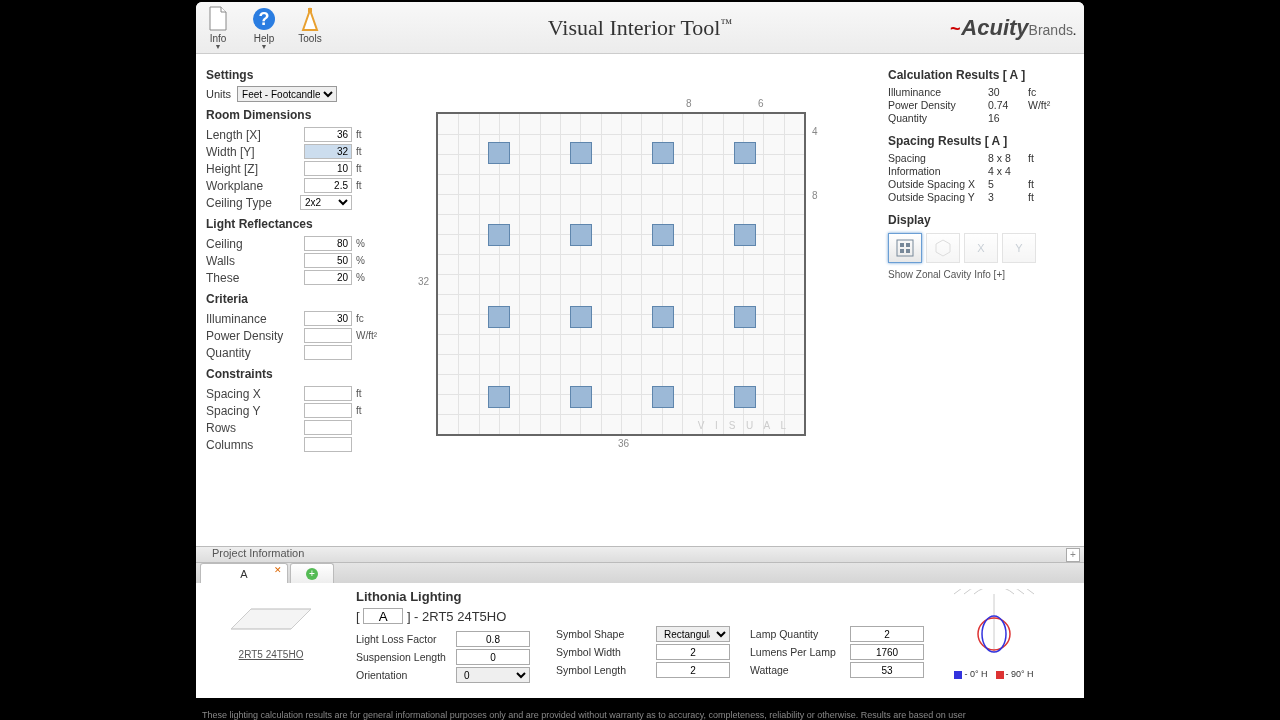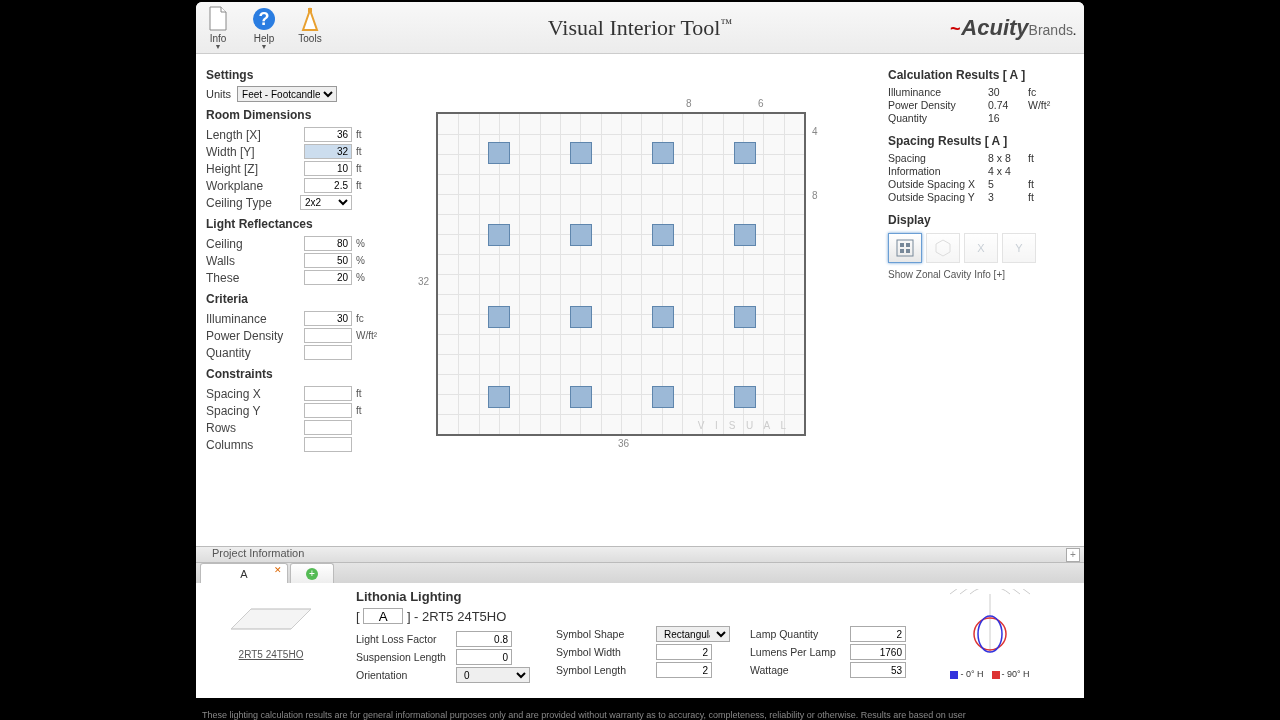--- a/index.html
+++ b/index.html
@@ -51,21 +51,21 @@
   .tab .close { position: absolute; right: 3px; top: 1px; width: 10px; height: 10px; color:#d60; font-size:9px;}
   .tab.add { width: 44px; background: linear-gradient(#fff,#eee); }
   .tab.add .plus { width: 12px; height: 12px; background: #5b5; border-radius: 50%; color: #fff; font-size: 10px; line-height: 12px; text-align: center; }
   .fixture-panel { flex: 0 0 115px; background: #fff; display: flex; padding: 6px 10px; gap: 20px; }
   .fixture-panel .col { display: flex; flex-direction: column; }
   .fp-title { font-weight: bold; font-size: 13px; margin-bottom: 4px;}
   .fp-model { font-size: 13px; margin-bottom: 6px;}
   .fp-model input { width: 40px; text-align:center; border:1px solid #aaa; height:16px;}
   .fp-row { display: flex; align-items: center; height: 18px; font-size: 10.5px; }
   .fp-row .lbl { width: 100px; }
-  .fp-row input, .fp-row select { width: 56px; height: 16px; font-size: 10px; text-align: right; padding:0 3px; border:1px solid #aaa;}
+  .fp-row input, .fp-row select { width: 74px; height: 16px; font-size: 10px; text-align: center; padding:0 3px; border:1px solid #aaa;}
   .fp-row select { text-align:left; width: 74px;}
   .lum-img { width: 110px; height: 60px; display:flex; align-items:center; justify-content:center;}
   .lum-link { font-size: 10px; color: #555; text-decoration: underline; text-align:center; cursor:pointer;}
   .polar { width: 100px; height: 90px; display:flex; flex-direction:column; align-items:center; justify-content:flex-end;}
   .polar-legend { font-size: 9px; display:flex; gap:8px; margin-top:16px;}
   .polar-legend span::before { content:''; display:inline-block; width:8px; height:8px; margin-right:2px; vertical-align:middle;}
   .polar-legend .b::before { background:#33d;}
   .polar-legend .r::before { background:#d33;}
   .footer { position:absolute; left:196px; bottom:-2px; width:888px; font-size:9px; color:#888; padding:2px 6px;}
   svg.file-ic path{fill:#fff;stroke:#888;}

